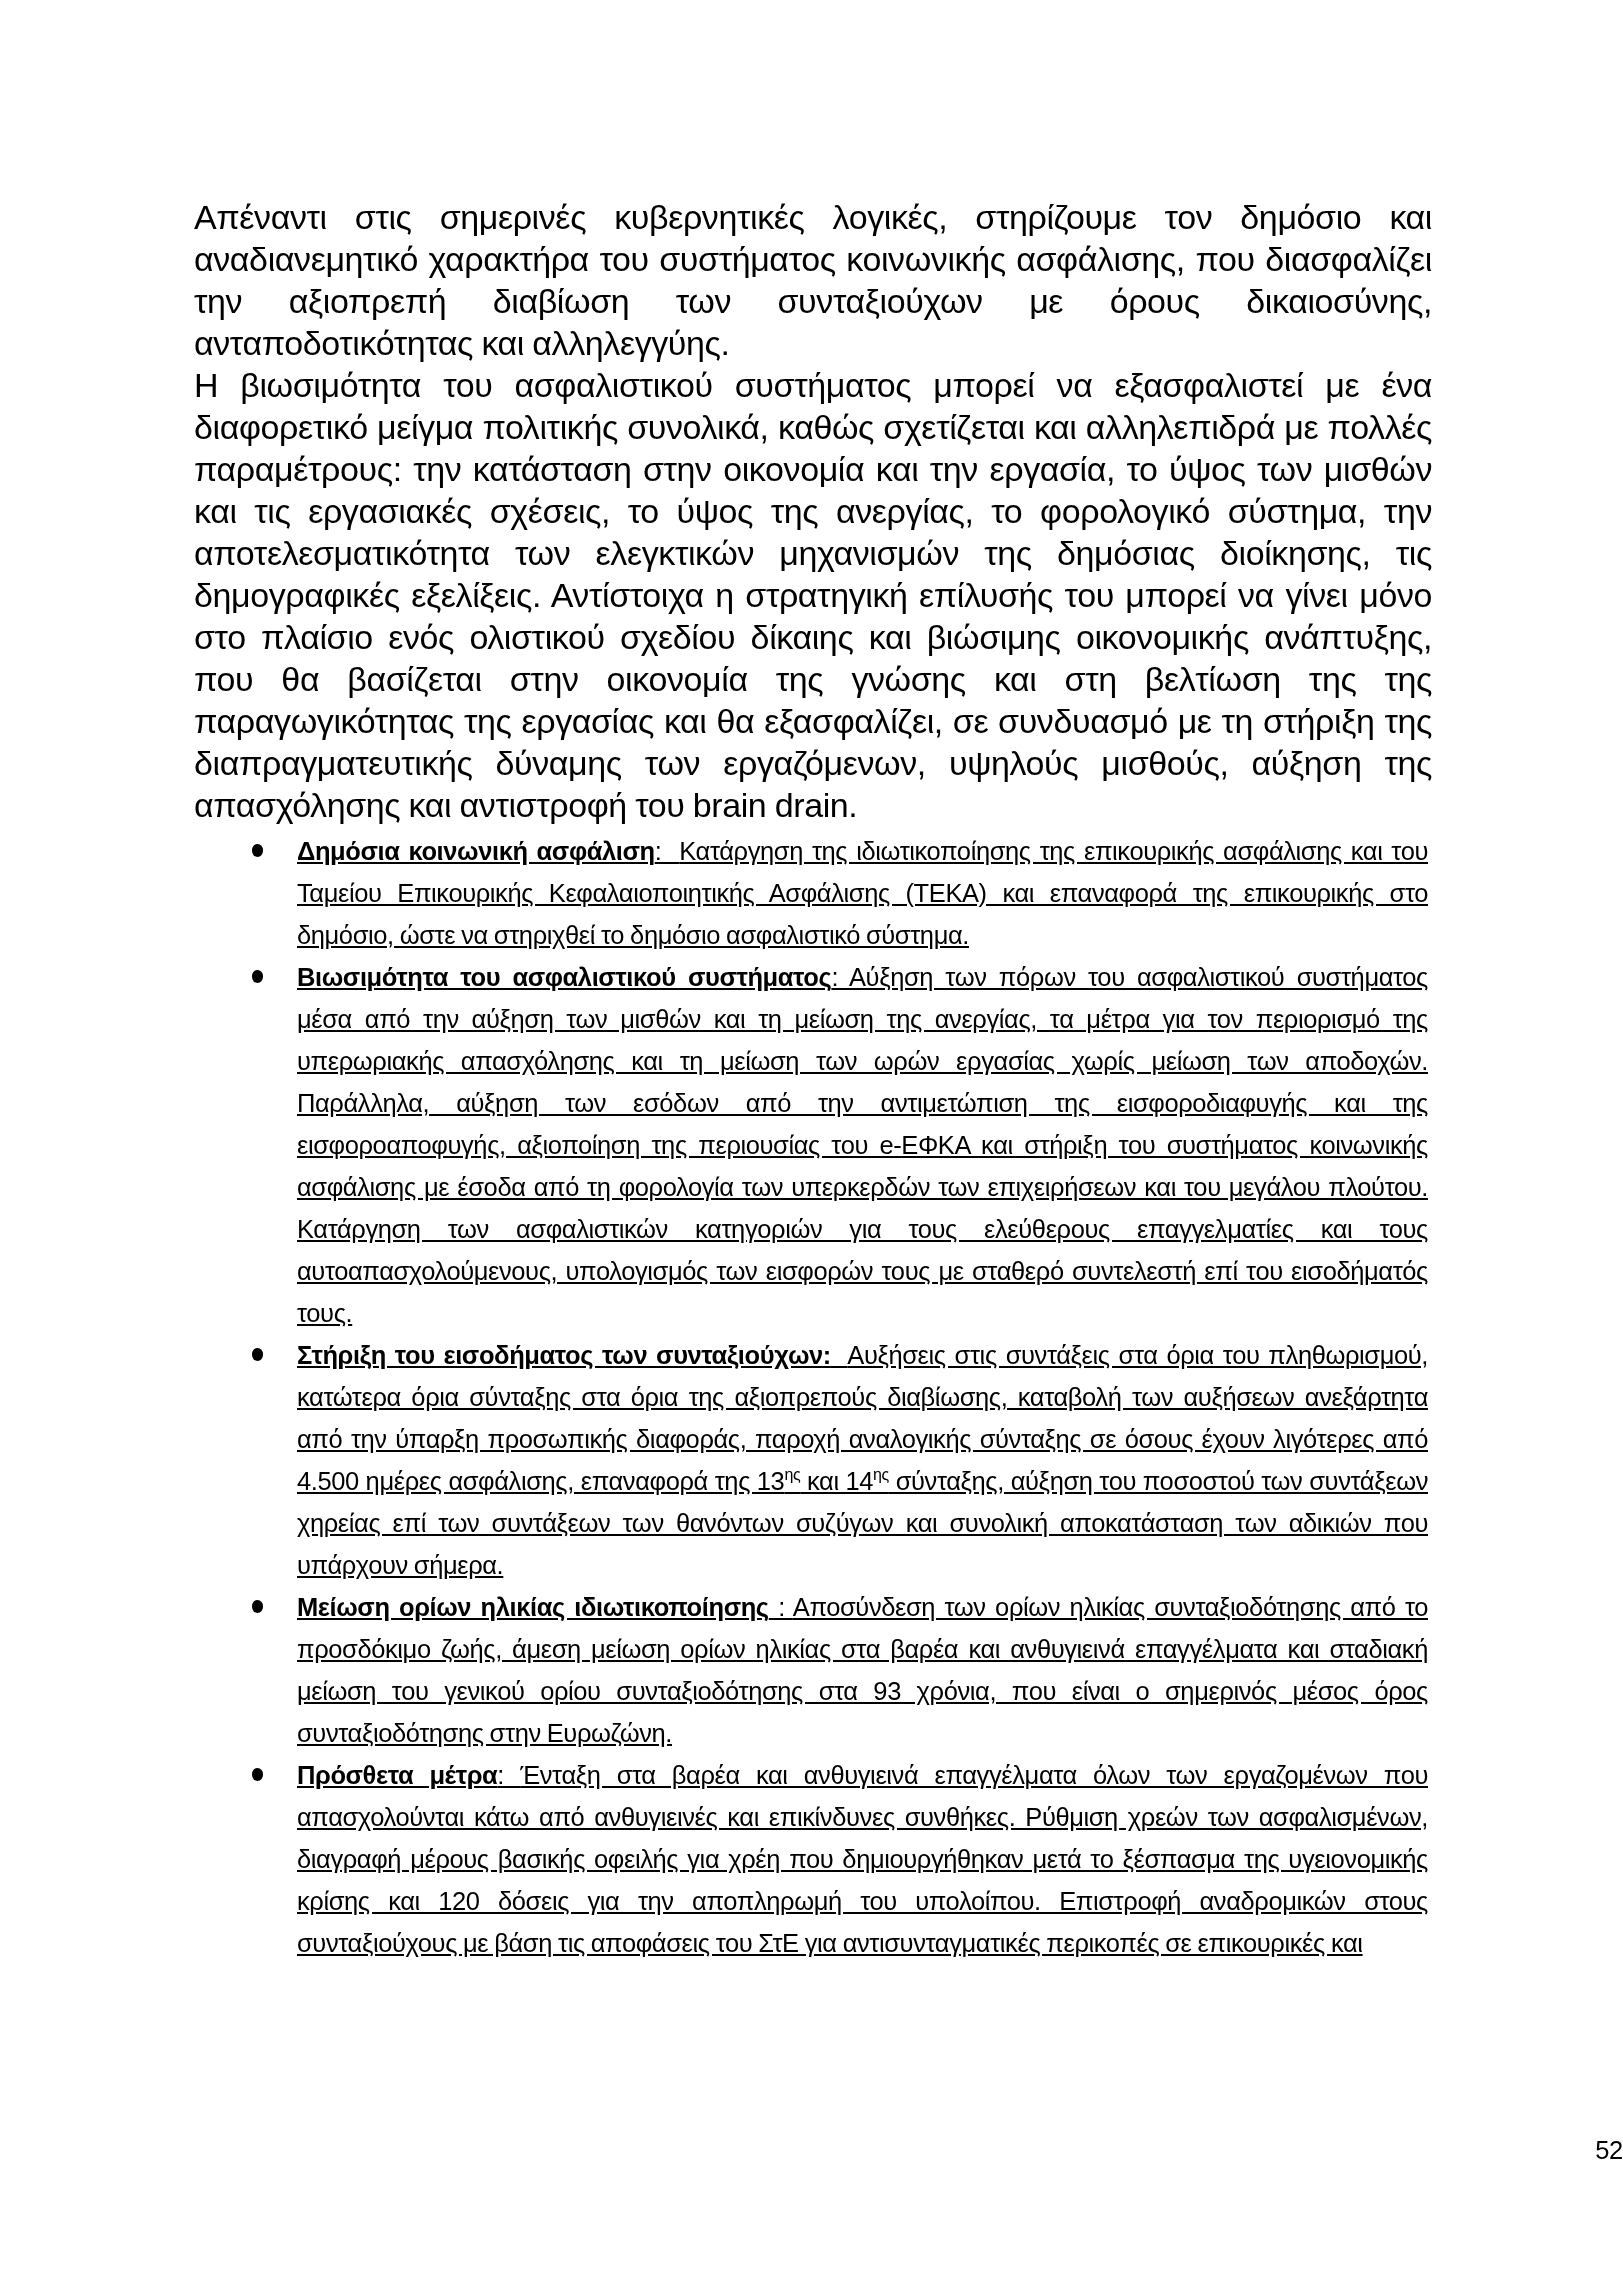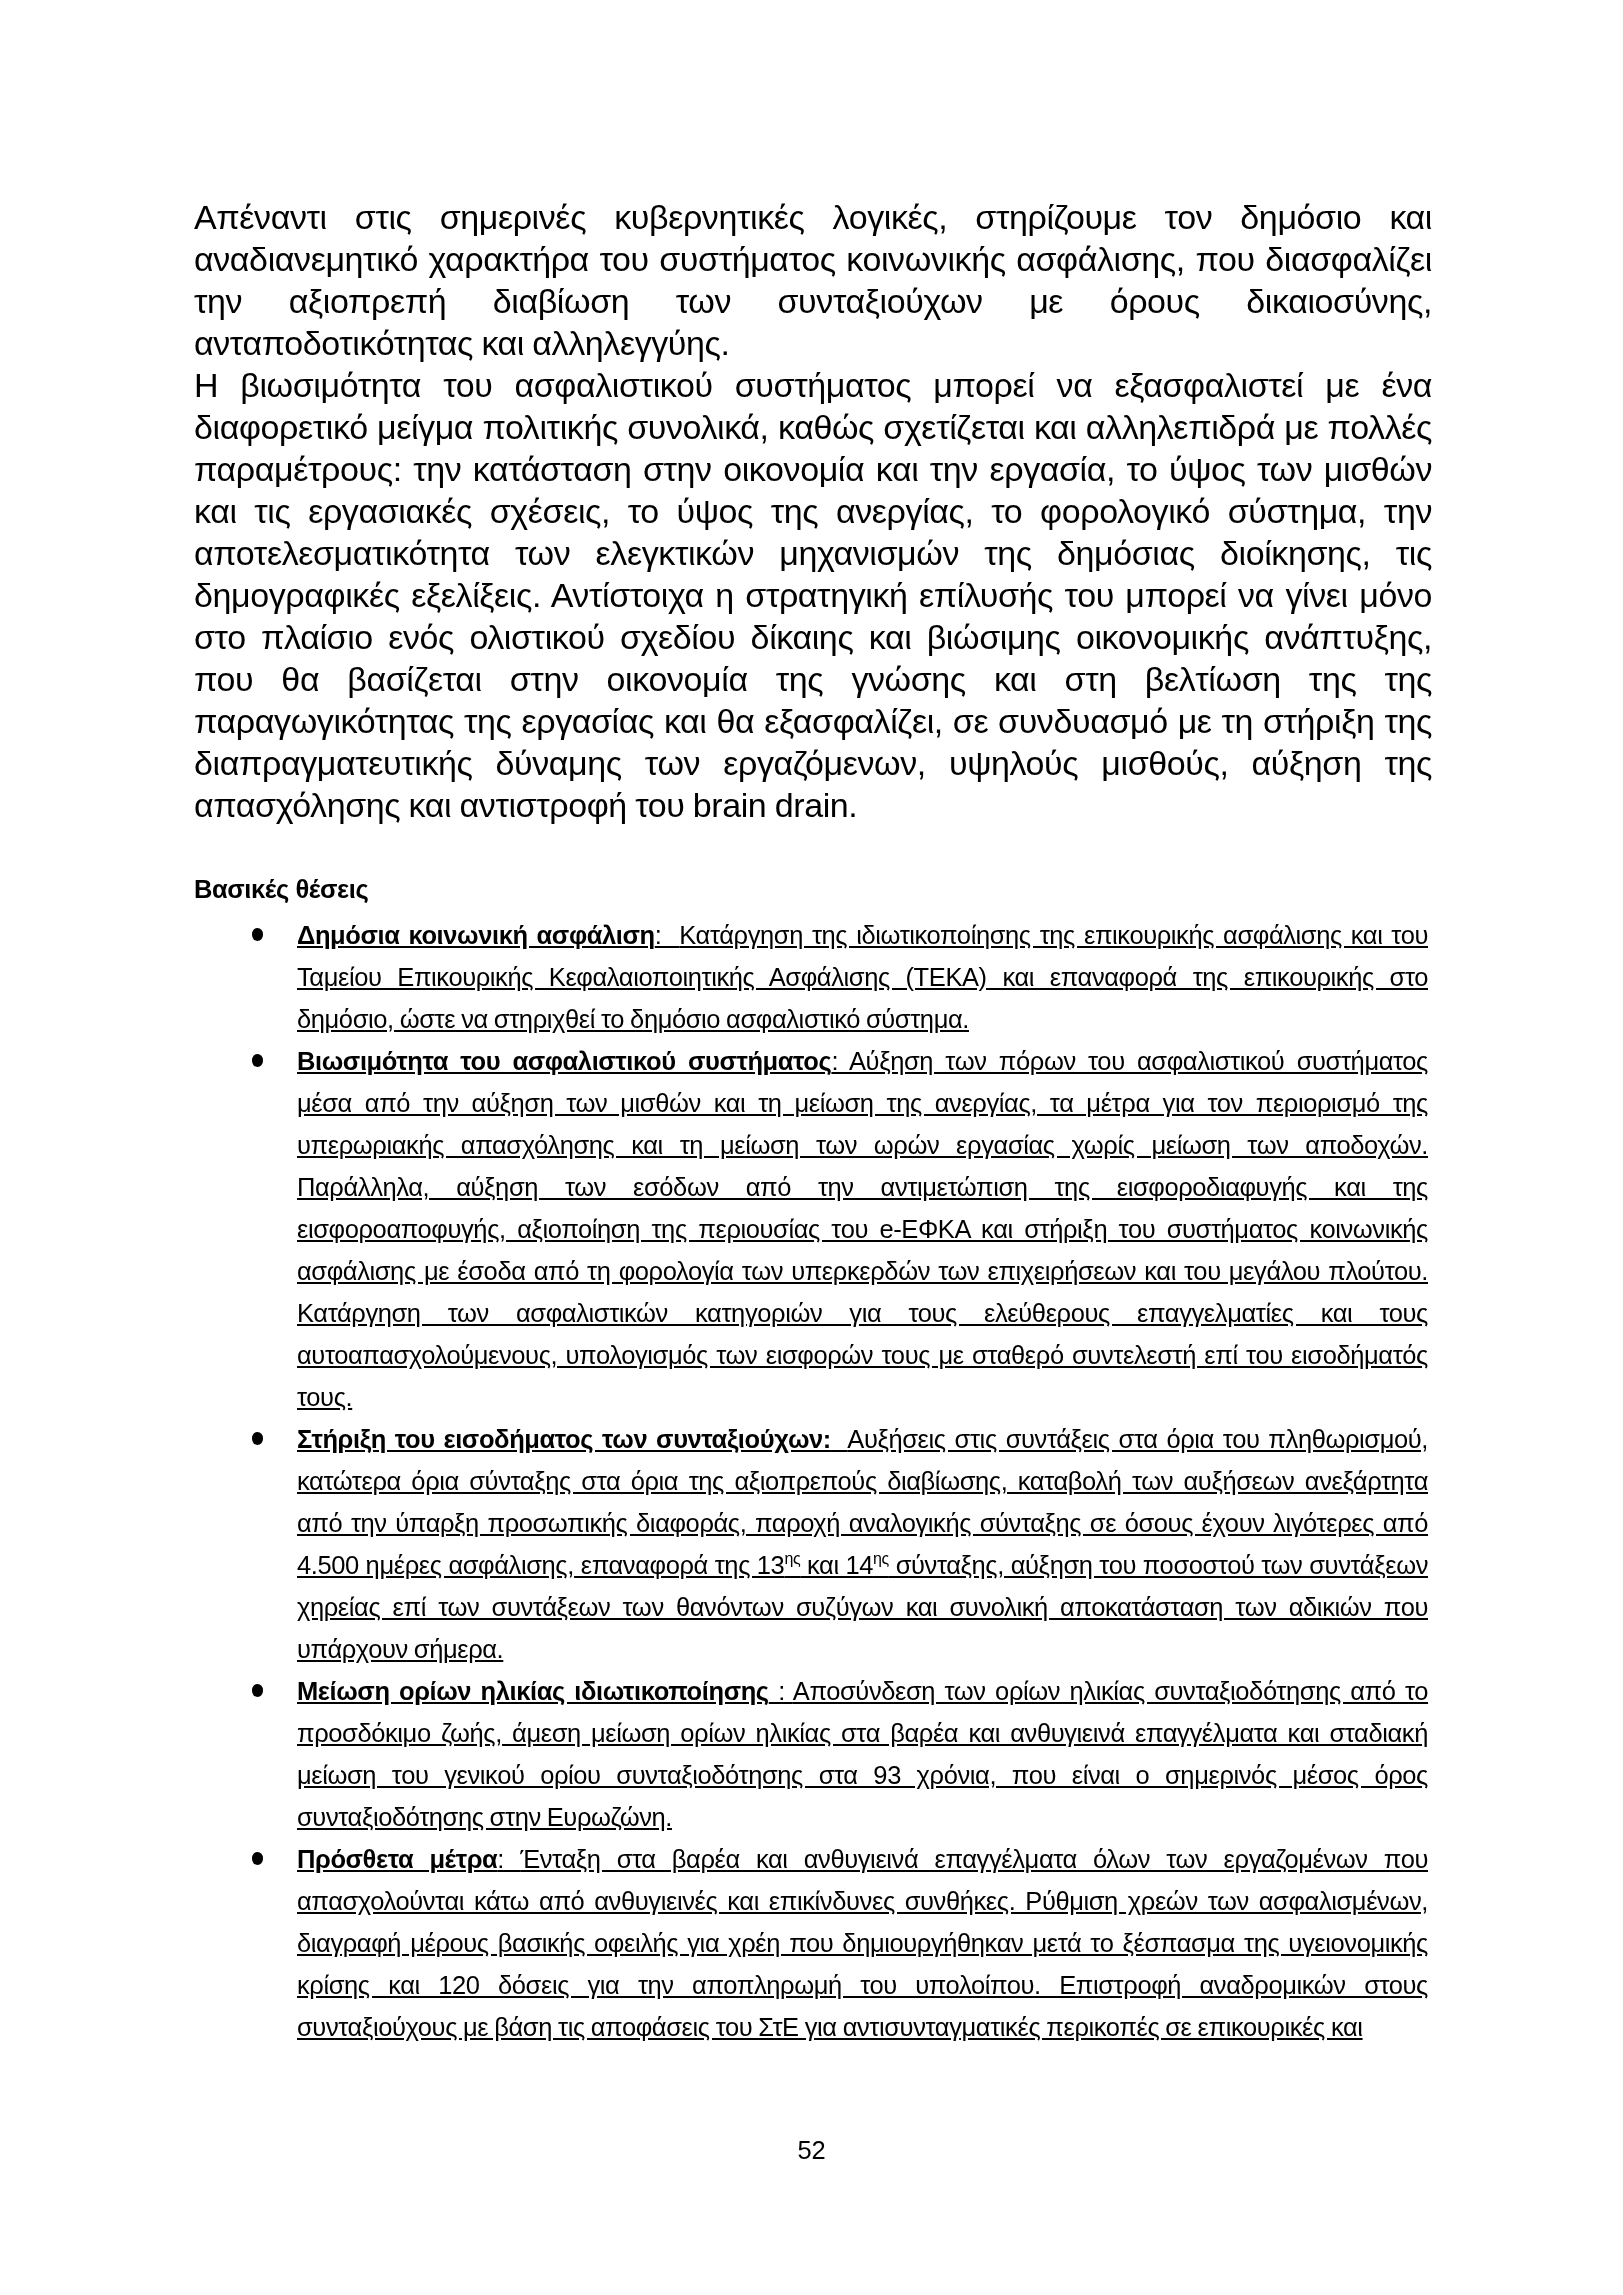--- a/index.html
+++ b/index.html
@@ -6,30 +6,29 @@
   body { width: 1623px; height: 2295px; position: relative; overflow: hidden;
          font-family: "Liberation Sans", sans-serif; color: #000; }
   .page { position: absolute; left: 194px; top: 196px; width: 1238px; }
   .para { font-size: 34px; line-height: 42px; text-align: justify; margin: 0; letter-spacing: -0.4px; word-spacing: -0.7px; }
   .heading { font-size: 25.5px; line-height: 42px; font-weight: bold; margin: 42px 0 0 0; letter-spacing: -0.4px; }
   ul.bullets { list-style: none; margin: 4px; padding: 0; text-decoration: underline; }
   ul.bullets li { position: relative; padding-left: 99px; font-size: 25.5px; line-height: 42px; text-align: justify; letter-spacing: -0.4px; word-spacing: -0.7px; }
   .bullet { position: absolute; left: 54px; top: 14.4px; width: 11px; height: 12.4px; border-radius: 50%; background: #000; }
   .lead { font-weight: bold; }
   sup { font-size: 16px; line-height: 0; vertical-align: 10.5px; }
-  .page-number { position: absolute; left: 0; width: 1623px; top: 2134px; text-align: center; font-size: 25.5px; line-height: 33px; letter-spacing: -0.3px; }
+  .page-number { position: absolute; left: 0; width: 1623px; top: 2134px; text-align: right; font-size: 25.5px; line-height: 33px; letter-spacing: -0.3px; }
 </style>
 </head>
 <body>
 
 <div class="page">
   <p class="para">Απέναντι στις σημερινές κυβερνητικές λογικές, στηρίζουμε τον δημόσιο και αναδιανεμητικό χαρακτήρα του συστήματος κοινωνικής ασφάλισης, που διασφαλίζει την αξιοπρεπή διαβίωση των συνταξιούχων με όρους δικαιοσύνης, ανταποδοτικότητας και αλληλεγγύης.</p>
   <p class="para">Η βιωσιμότητα του ασφαλιστικού συστήματος μπορεί να εξασφαλιστεί με ένα διαφορετικό μείγμα πολιτικής συνολικά, καθώς σχετίζεται και αλληλεπιδρά με πολλές παραμέτρους: την κατάσταση στην οικονομία και την εργασία, το ύψος των μισθών και τις εργασιακές σχέσεις, το ύψος της ανεργίας, το φορολογικό σύστημα, την αποτελεσματικότητα των ελεγκτικών μηχανισμών της δημόσιας διοίκησης, τις δημογραφικές εξελίξεις. Αντίστοιχα η στρατηγική επίλυσής του μπορεί να γίνει μόνο στο πλαίσιο ενός ολιστικού σχεδίου δίκαιης και βιώσιμης οικονομικής ανάπτυξης, που θα βασίζεται στην οικονομία της γνώσης και στη βελτίωση της της παραγωγικότητας της εργασίας και θα εξασφαλίζει, σε συνδυασμό με τη στήριξη της διαπραγματευτικής δύναμης των εργαζόμενων, υψηλούς μισθούς, αύξηση της απασχόλησης και αντιστροφή του brain drain.</p>
 
-  <div class="heading">Βασικές θέσεις</div>
 
   <ul class="bullets">
     <li>
       <span class="bullet"></span>
       <span class="lead">Δημόσια κοινωνική ασφάλιση</span><span style="white-space:pre">:  </span><span>Κατάργηση της ιδιωτικοποίησης της επικουρικής ασφάλισης και του Ταμείου Επικουρικής Κεφαλαιοποιητικής Ασφάλισης (ΤΕΚΑ) και επαναφορά της επικουρικής στο δημόσιο, ώστε να στηριχθεί το δημόσιο ασφαλιστικό σύστημα.</span>
     </li>
     <li>
       <span class="bullet"></span>
       <span class="lead">Βιωσιμότητα του ασφαλιστικού συστήματος</span><span style="white-space:pre">: </span><span>Αύξηση των πόρων του ασφαλιστικού συστήματος μέσα από την αύξηση των μισθών και τη μείωση της ανεργίας, τα μέτρα για τον περιορισμό της υπερωριακής απασχόλησης και τη μείωση των ωρών εργασίας χωρίς μείωση των αποδοχών. Παράλληλα, αύξηση των εσόδων από την αντιμετώπιση της εισφοροδιαφυγής και της εισφοροαποφυγής, αξιοποίηση της περιουσίας του e-ΕΦΚΑ και στήριξη του συστήματος κοινωνικής ασφάλισης με έσοδα από τη φορολογία των υπερκερδών των επιχειρήσεων και του μεγάλου πλούτου. Κατάργηση των ασφαλιστικών κατηγοριών για τους ελεύθερους επαγγελματίες και τους αυτοαπασχολούμενους, υπολογισμός των εισφορών τους με σταθερό συντελεστή επί του εισοδήματός τους.</span>
     </li>

